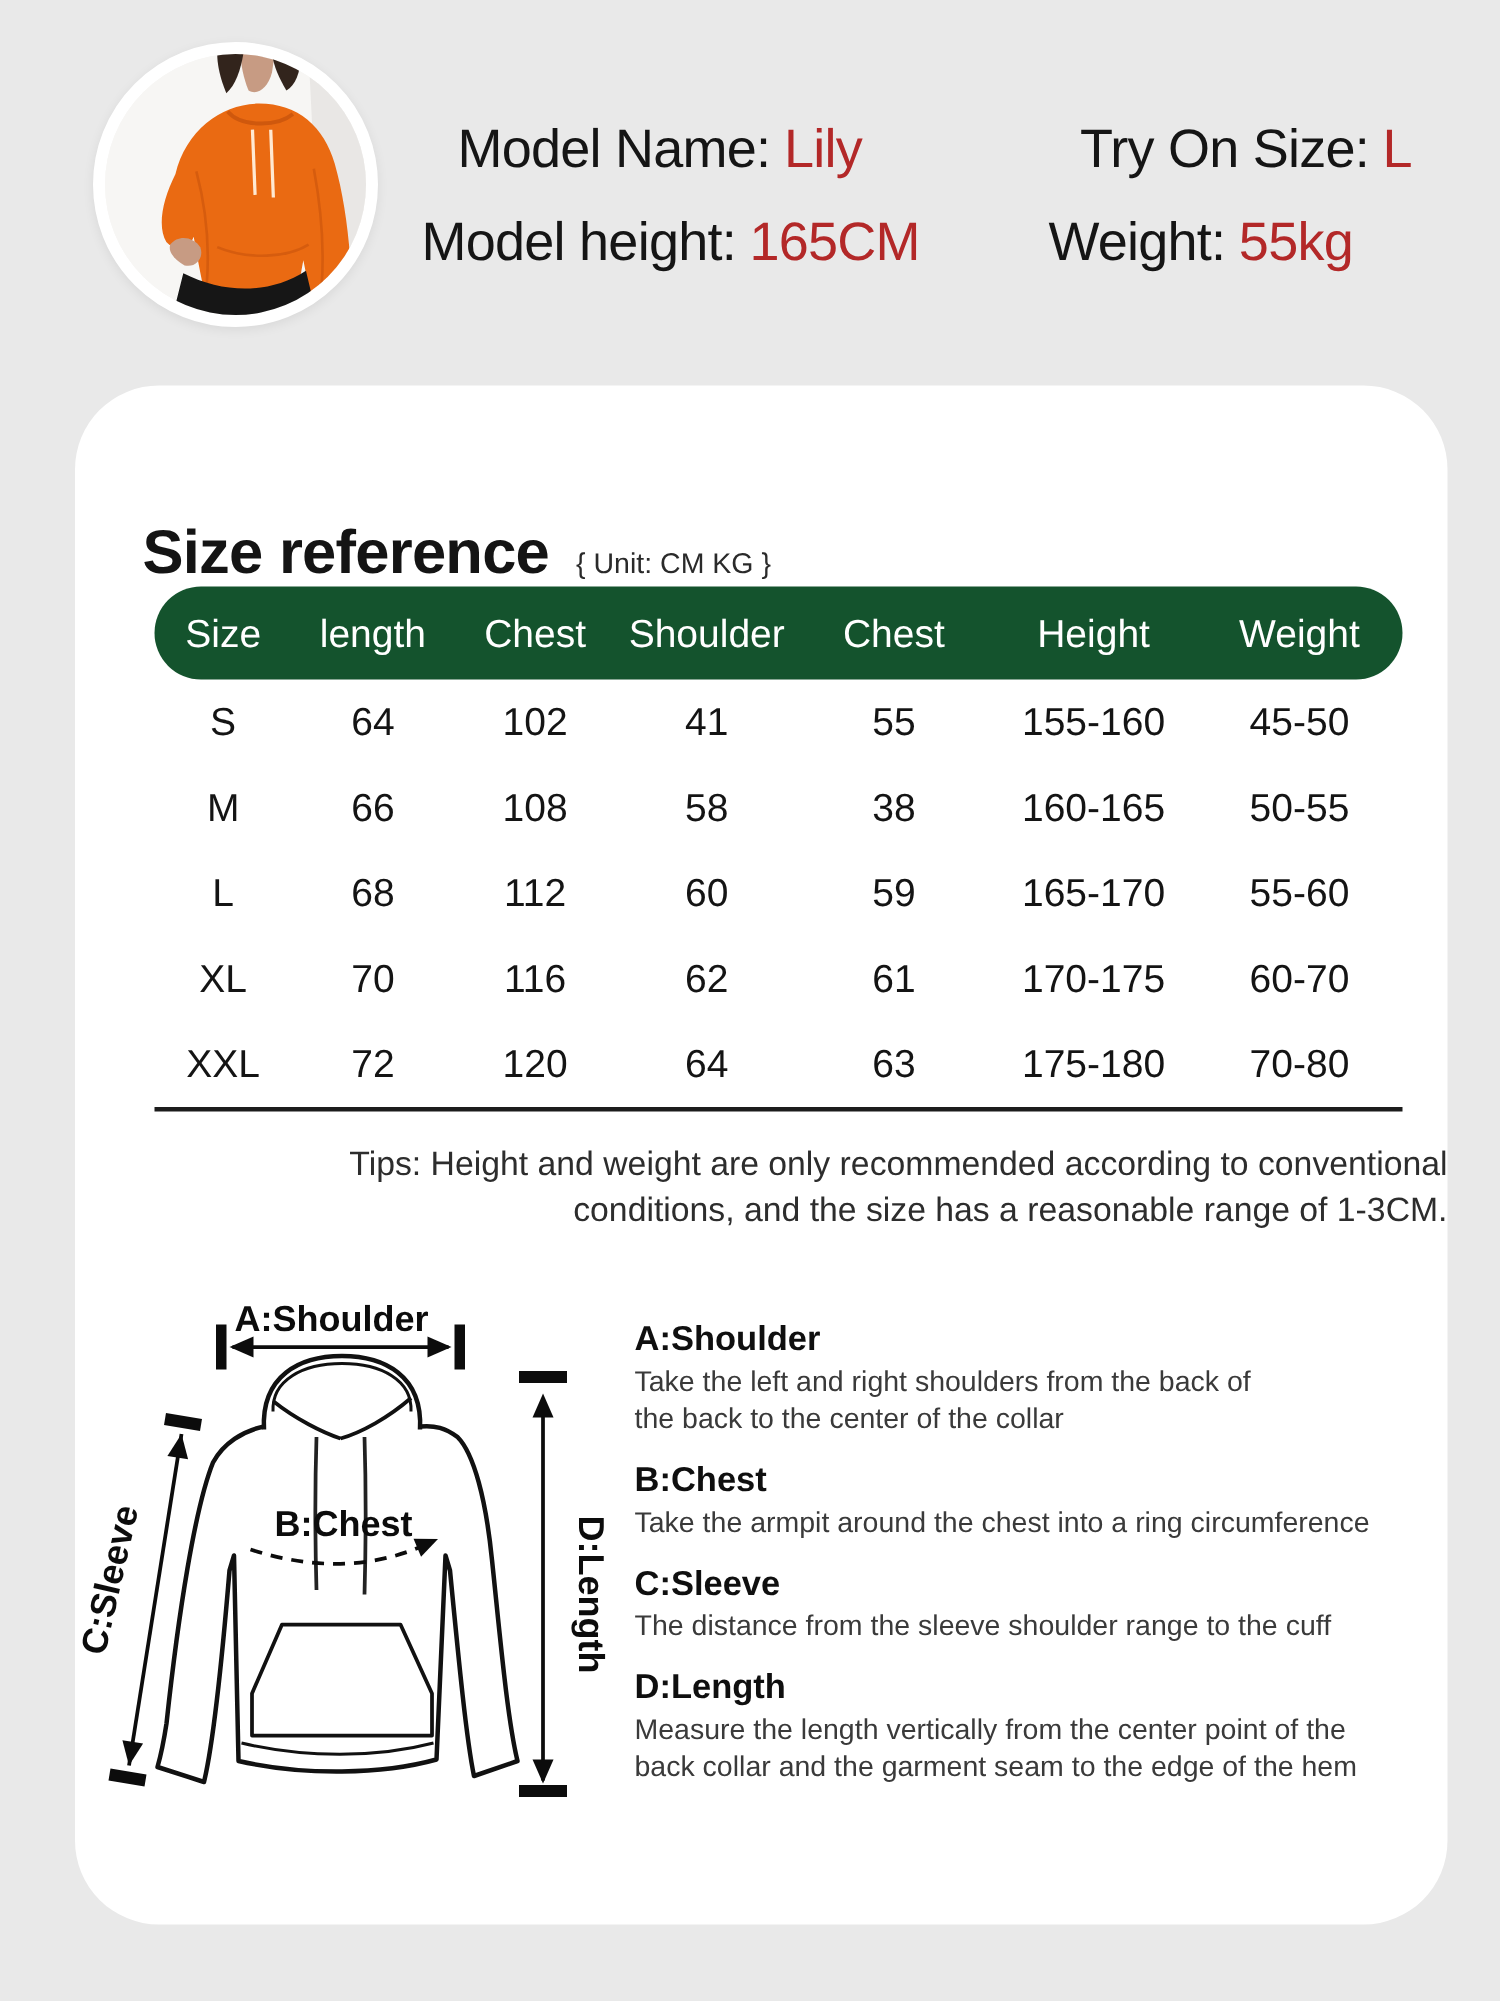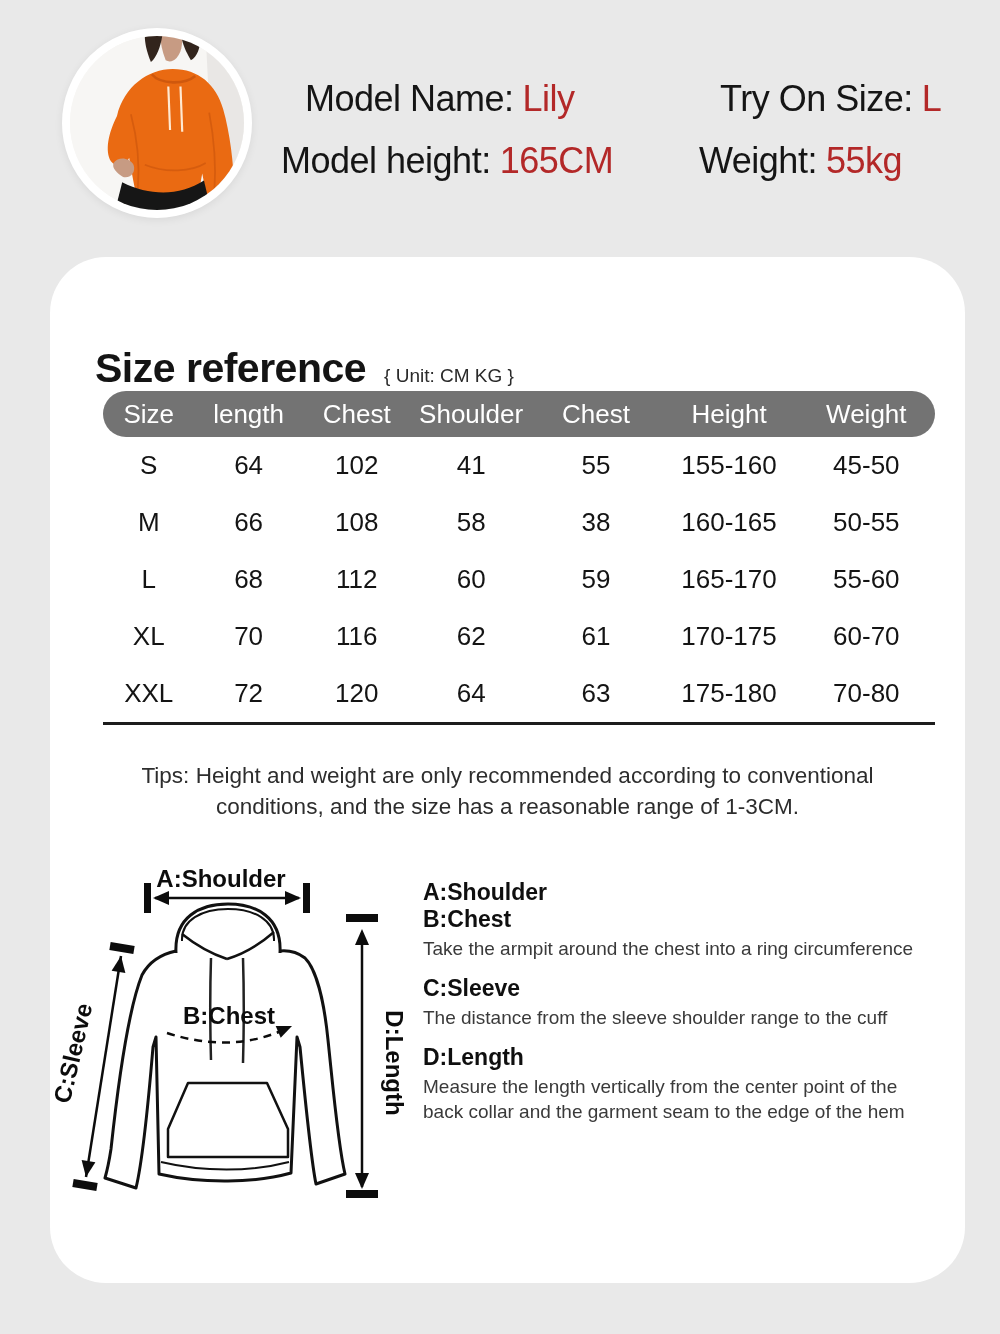--- a/index.html
+++ b/index.html
@@ -17,29 +17,29 @@
 
   
   .card { position:absolute; left:50px; top:257px; width:915px; height:1026px;
           background:#ffffff; border-radius:56px; }
   .title-row { position:absolute; left:45px; top:64px; display:flex; align-items:baseline; gap:18px;margin-top:24px; }
   .card-title { font-size:41px; font-weight:bold; color:#141414; letter-spacing:-0.5px; }
   .unit-note { font-size:19px; color:#2a2a2a; }
 
   .size-table { position:absolute; left:53px; top:134px; width:832px; }
   .thead { display:grid; grid-template-columns:11% 13% 13% 14.5% 15.5% 16.5% 16.5%;
-           align-items:center; height:46px; background:#737373; border-radius:32px;
+           align-items:center; height:62px; background:#14532d; border-radius:32px;
            color:#ffffff; font-size:26px; }
   .thead .cell { text-align:center; }
   .tbody { border-bottom:3px solid #1c1c1c; }
   .trow { display:grid; grid-template-columns:11% 13% 13% 14.5% 15.5% 16.5% 16.5%;
           align-items:center; height:57px; font-size:26px; color:#141414; }
   .trow .cell { text-align:center; }
 
-  .tips { position:absolute; left:0; top:503px; width:100%; text-align:center;
+  .tips { position:absolute; left:0; top:503px; width:100%; text-align:right;
           font-size:22.5px; line-height:31px; color:#2d2d2d; white-space:pre-line; }
 
   .diagram { position:absolute; left:-5px; top:600px; width:390px; height:362px; }
 
   .guide { position:absolute; left:373px; top:622px; width:545px; }
   .guide h3 { font-size:23px; line-height:27px; font-weight:bold; color:#0f0f0f; margin:0; }
   .guide p  { font-size:19px; line-height:25px; color:#3a3a3a; margin:3px 0 14px; white-space:pre-line; }
 </style>
 </head>
 <body>
@@ -186,20 +186,22 @@
       <text transform="translate(341,206) rotate(90)" text-anchor="middle" font-size="24" font-weight="bold" fill="#0c0c0c">D:Length</text>
       <rect x="301" y="57" width="32" height="8" fill="#0c0c0c"></rect>
       <rect x="301" y="333" width="32" height="8" fill="#0c0c0c"></rect>
       <line x1="317" y1="76" x2="317" y2="330" stroke="#0c0c0c" stroke-width="2.5"></line>
       <polygon points="317,72 310,88 324,88" fill="#0c0c0c"></polygon>
       <polygon points="317,332 310,316 324,316" fill="#0c0c0c"></polygon>
     </svg>
 
     <div class="guide">
         <h3>A:Shoulder</h3>
+        <p>Take the left and right shoulders from the back of
+the back to the center of the collar</p>
         <h3>B:Chest</h3>
         <p>Take the armpit around the chest into a ring circumference</p>
         <h3>C:Sleeve</h3>
         <p>The distance from the sleeve shoulder range to the cuff</p>
         <h3>D:Length</h3>
         <p>Measure the length vertically from the center point of the
 back collar and the garment seam to the edge of the hem</p>
       </div>
 
   </div>

